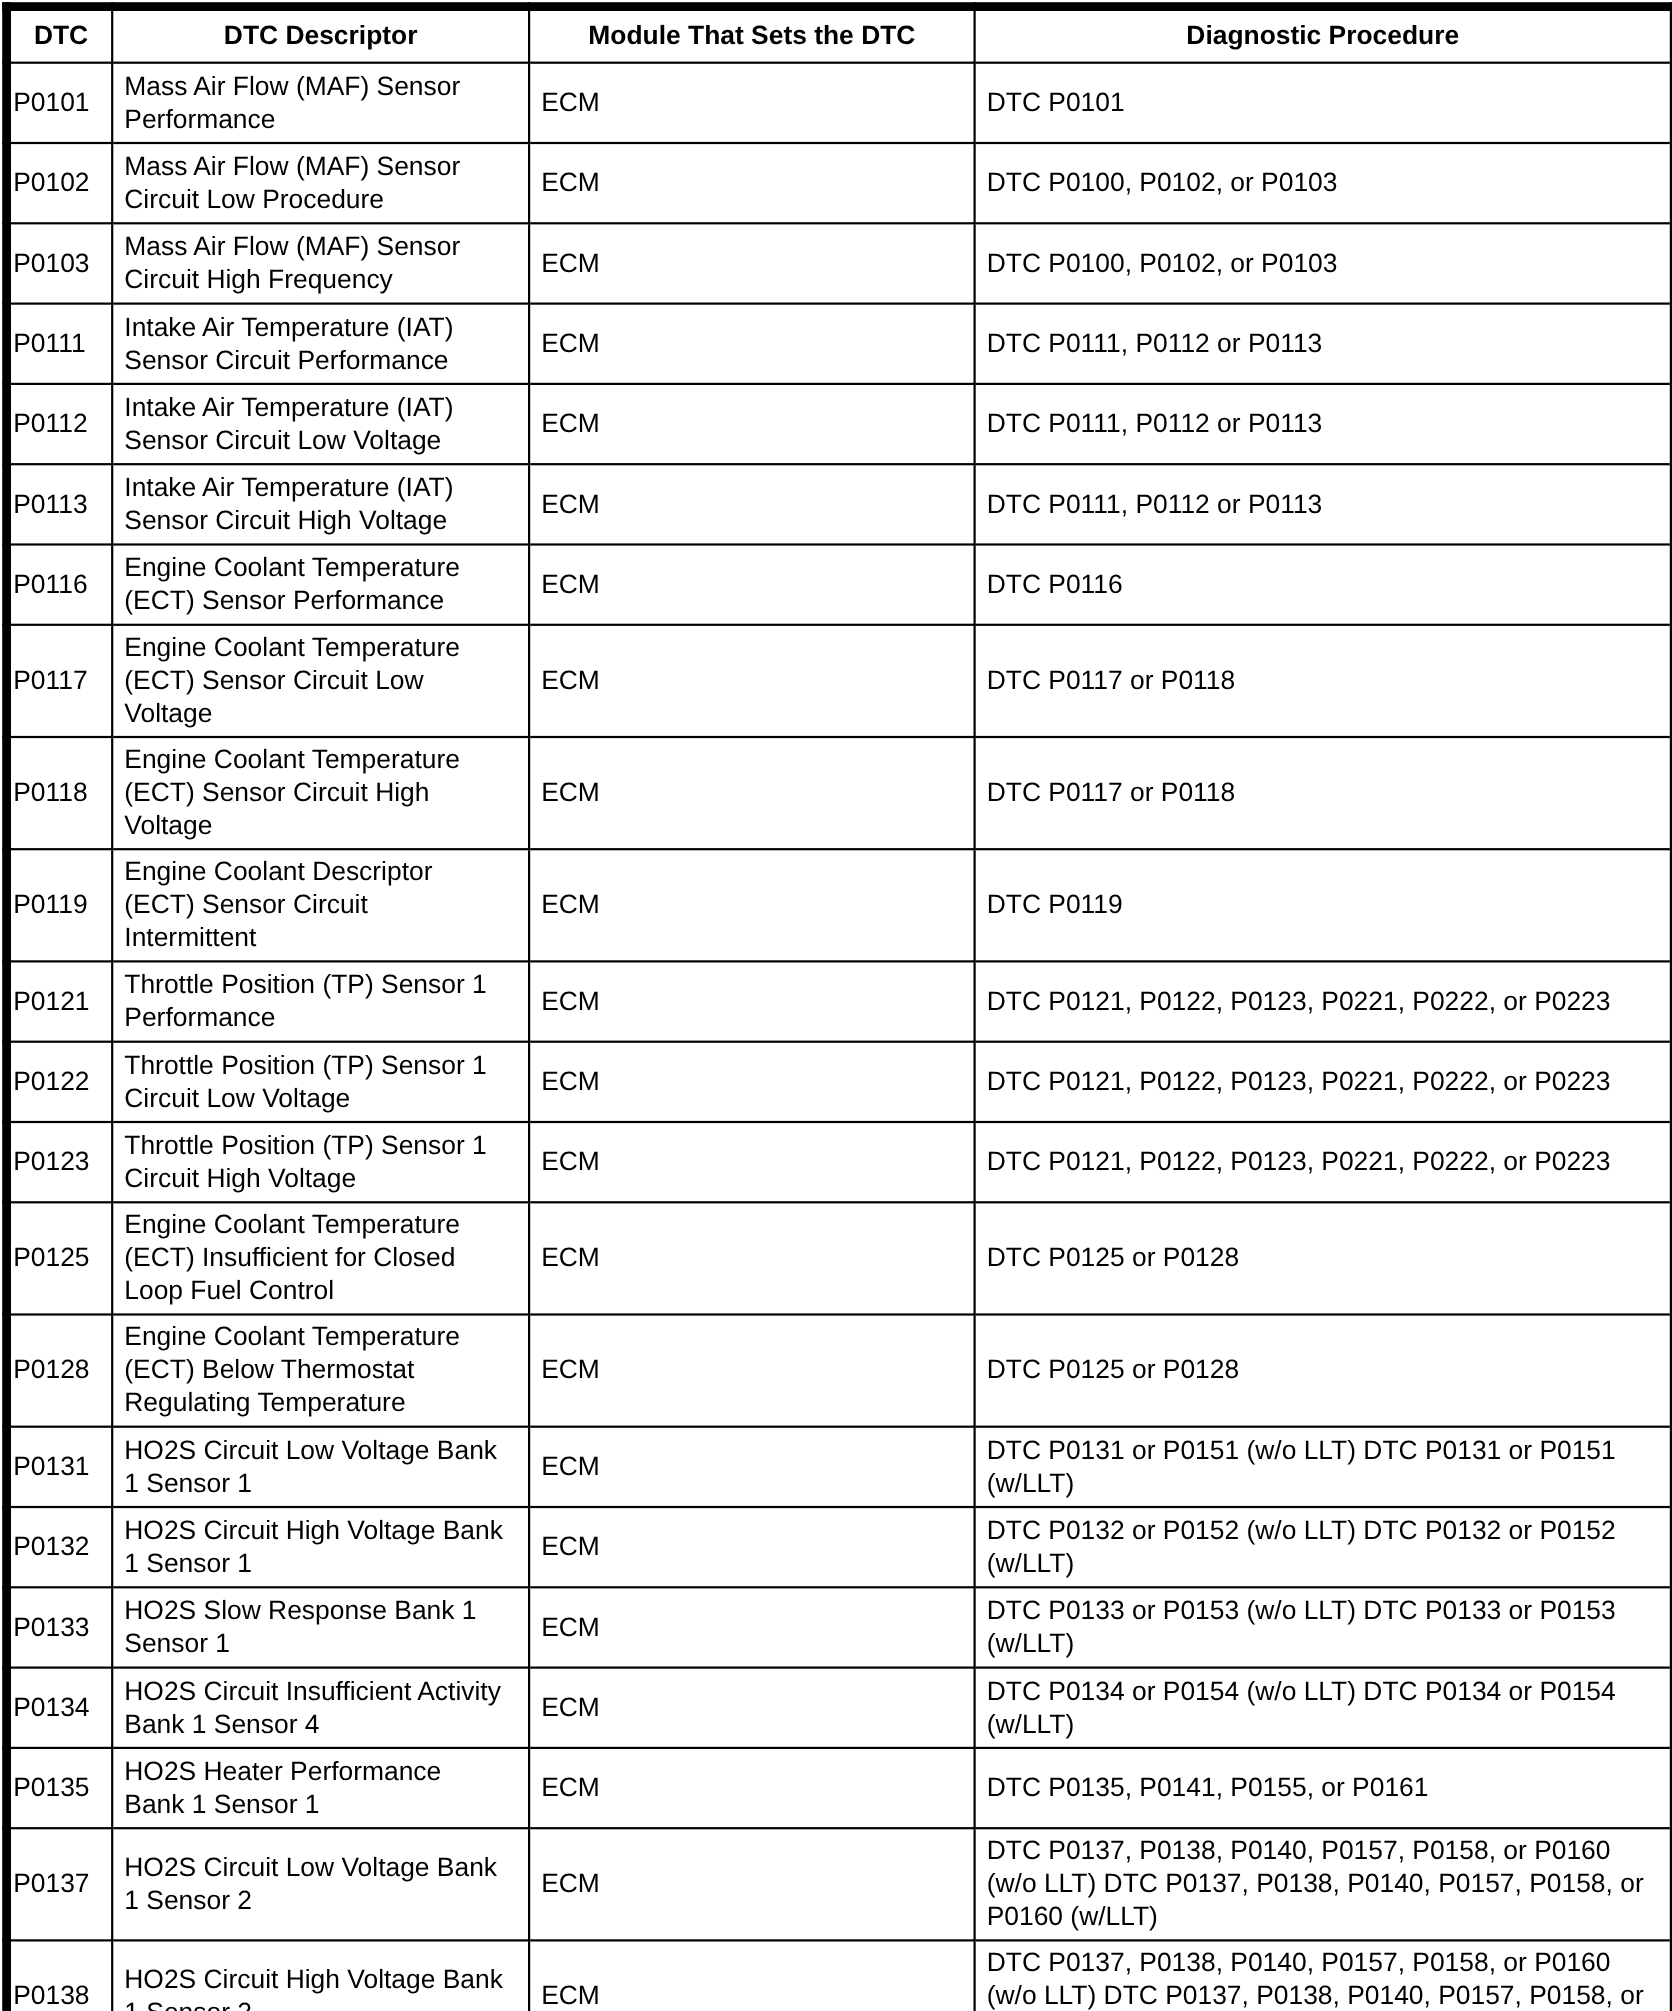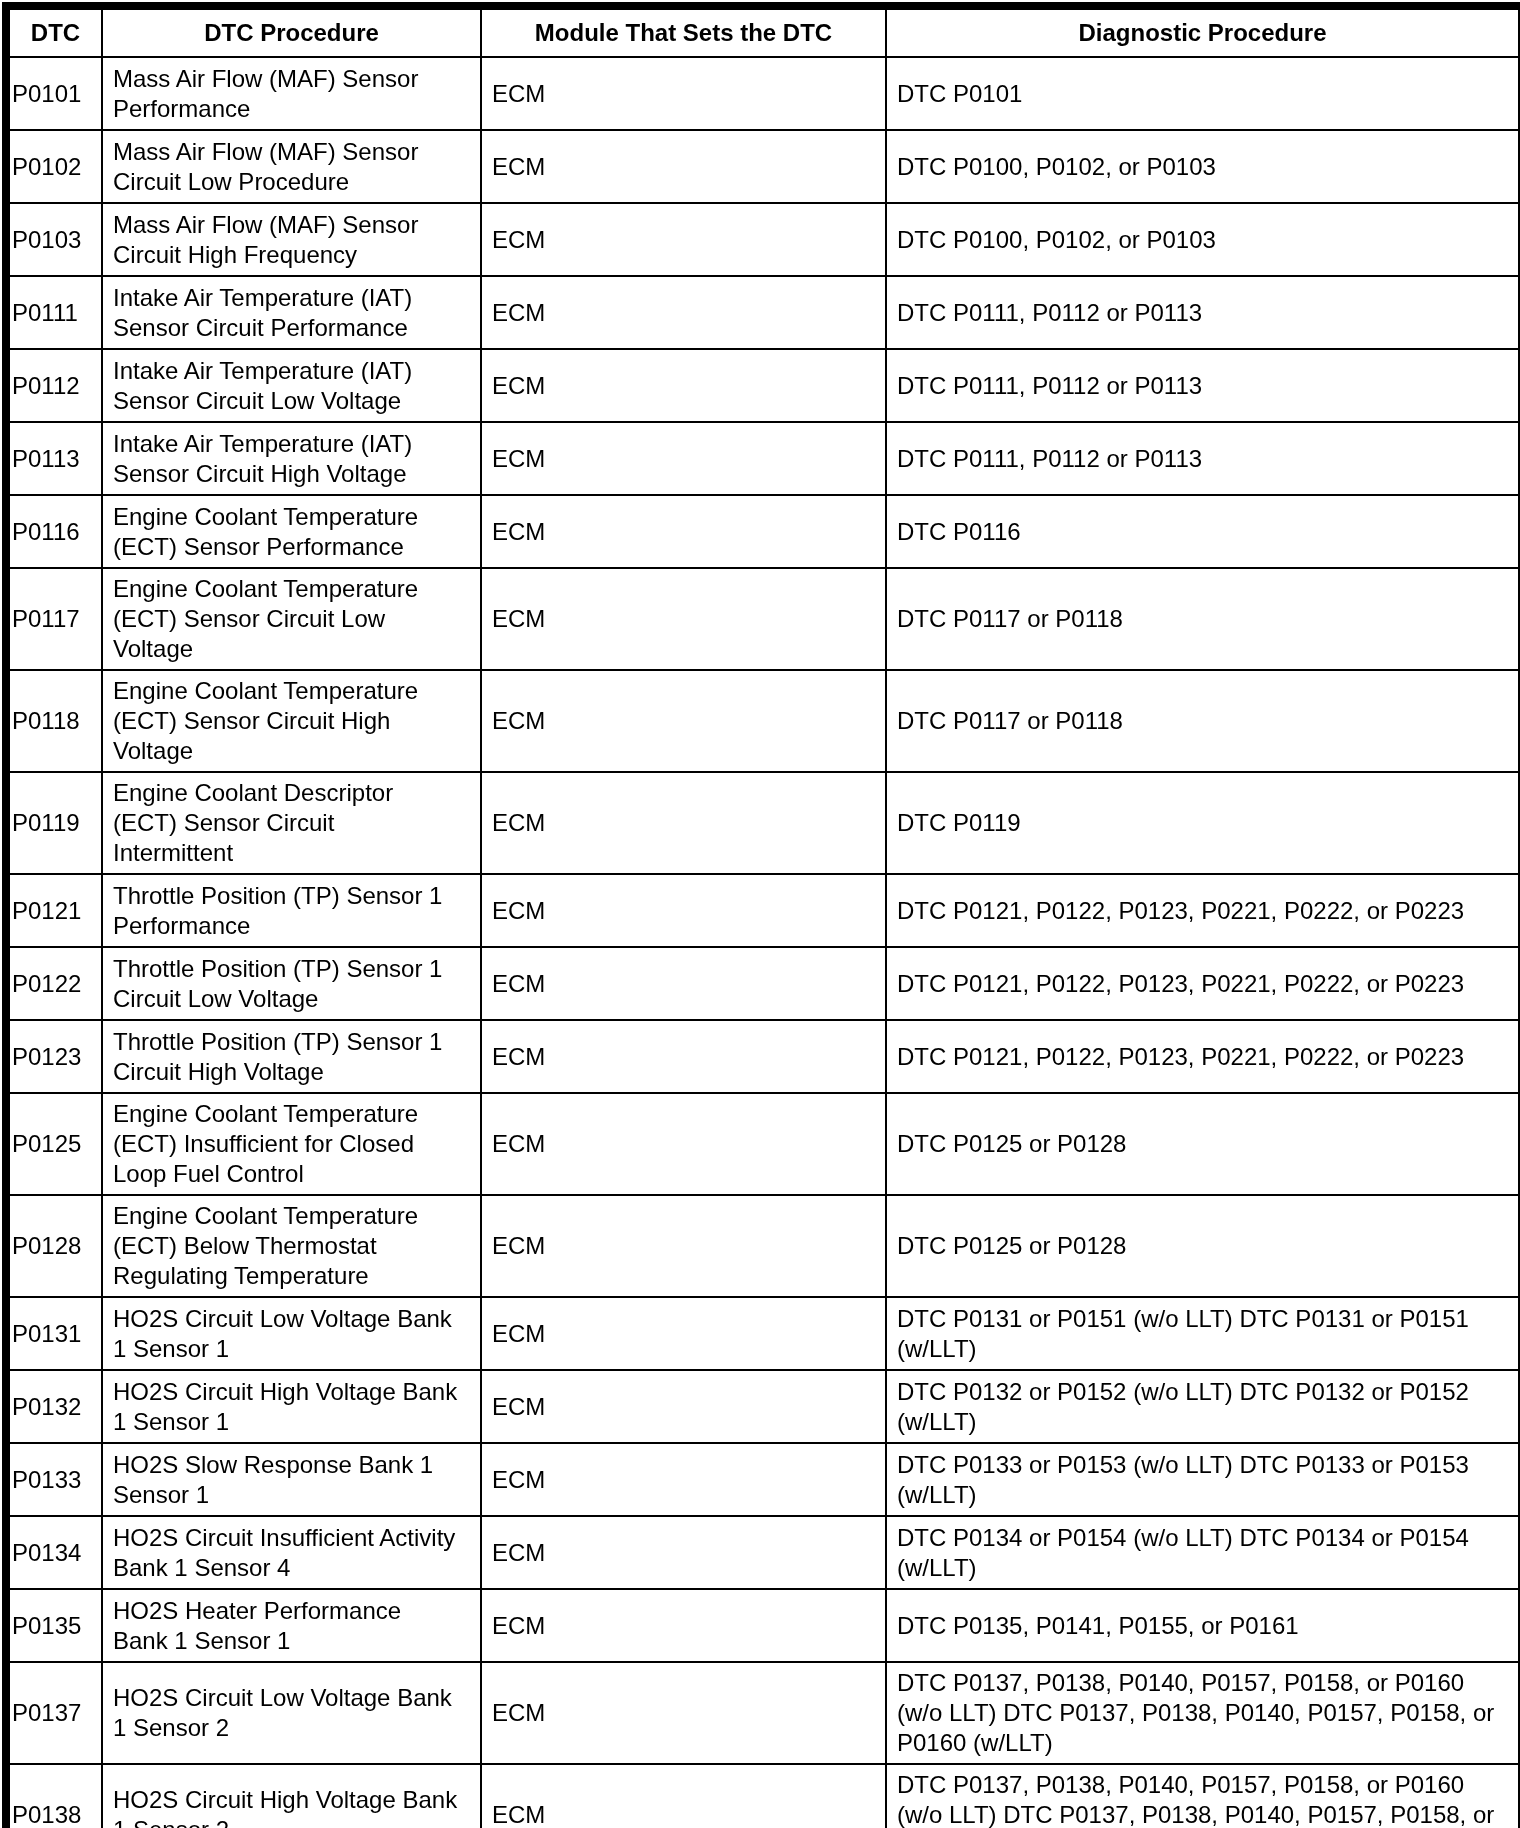--- a/index.html
+++ b/index.html
@@ -65,21 +65,21 @@
   <table class="dtc-table">
     <colgroup>
       <col style="width:96px">
       <col style="width:379px">
       <col style="width:405px">
       <col style="width:636px">
     </colgroup>
     <thead>
       <tr>
         <th>DTC</th>
-        <th>DTC Procedure</th>
+        <th>DTC Descriptor</th>
         <th>Module That Sets the DTC</th>
         <th>Diagnostic Procedure</th>
       </tr>
     </thead>
     <tbody id="dtc-tbody">
         <tr>
     <td class="col-dtc">P0101</td>
     <td class="col-desc">Mass Air Flow (MAF) Sensor Performance</td>
     <td class="col-module">ECM</td>
     <td class="col-proc">DTC P0101</td>

